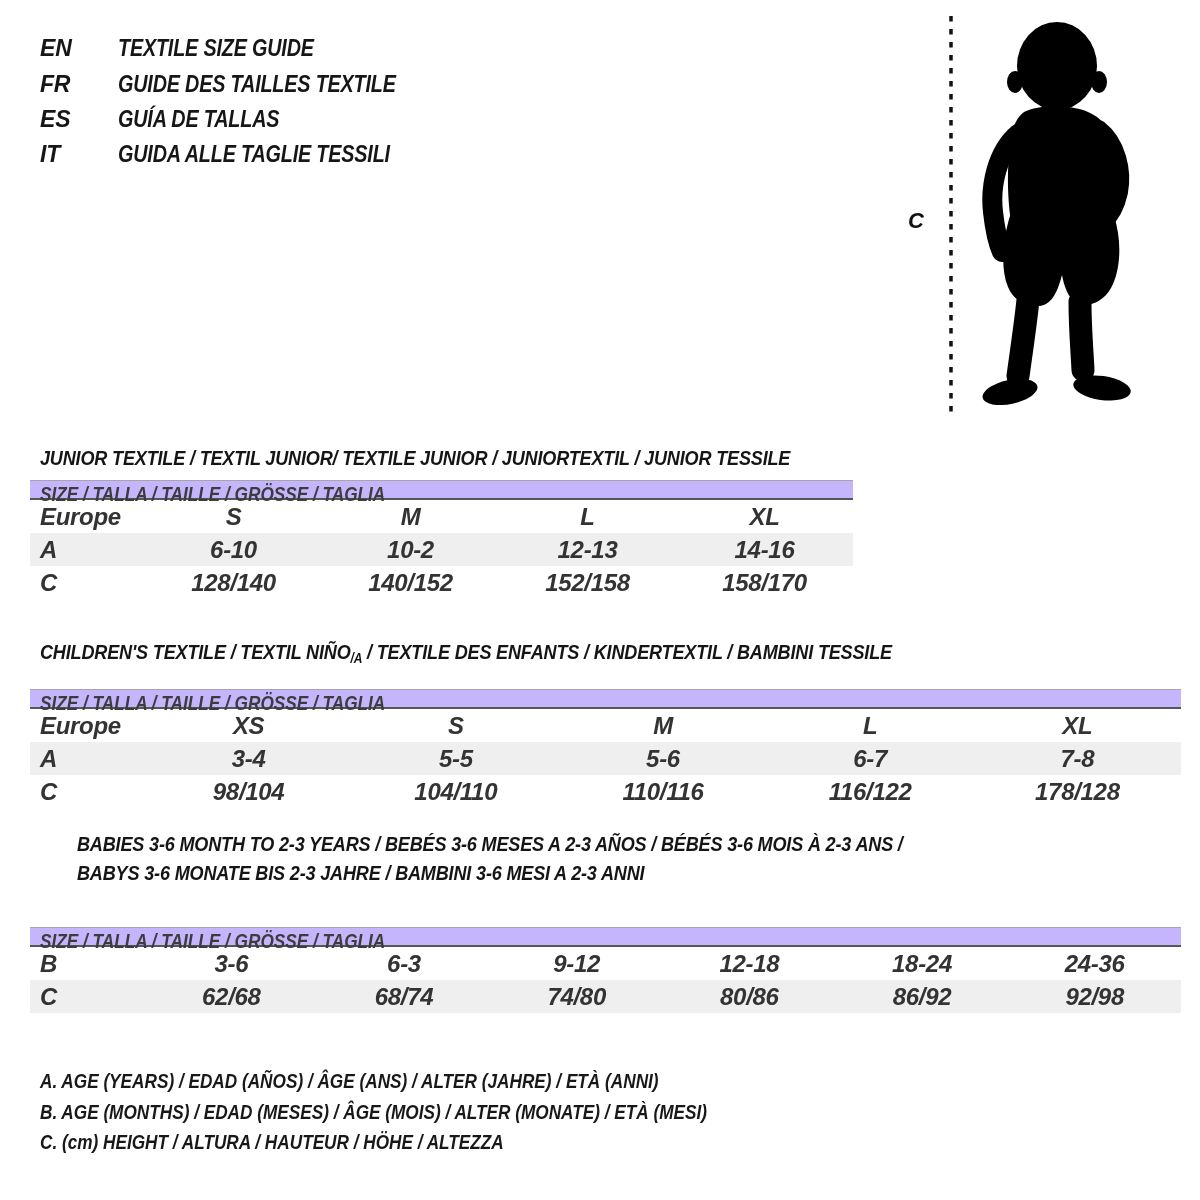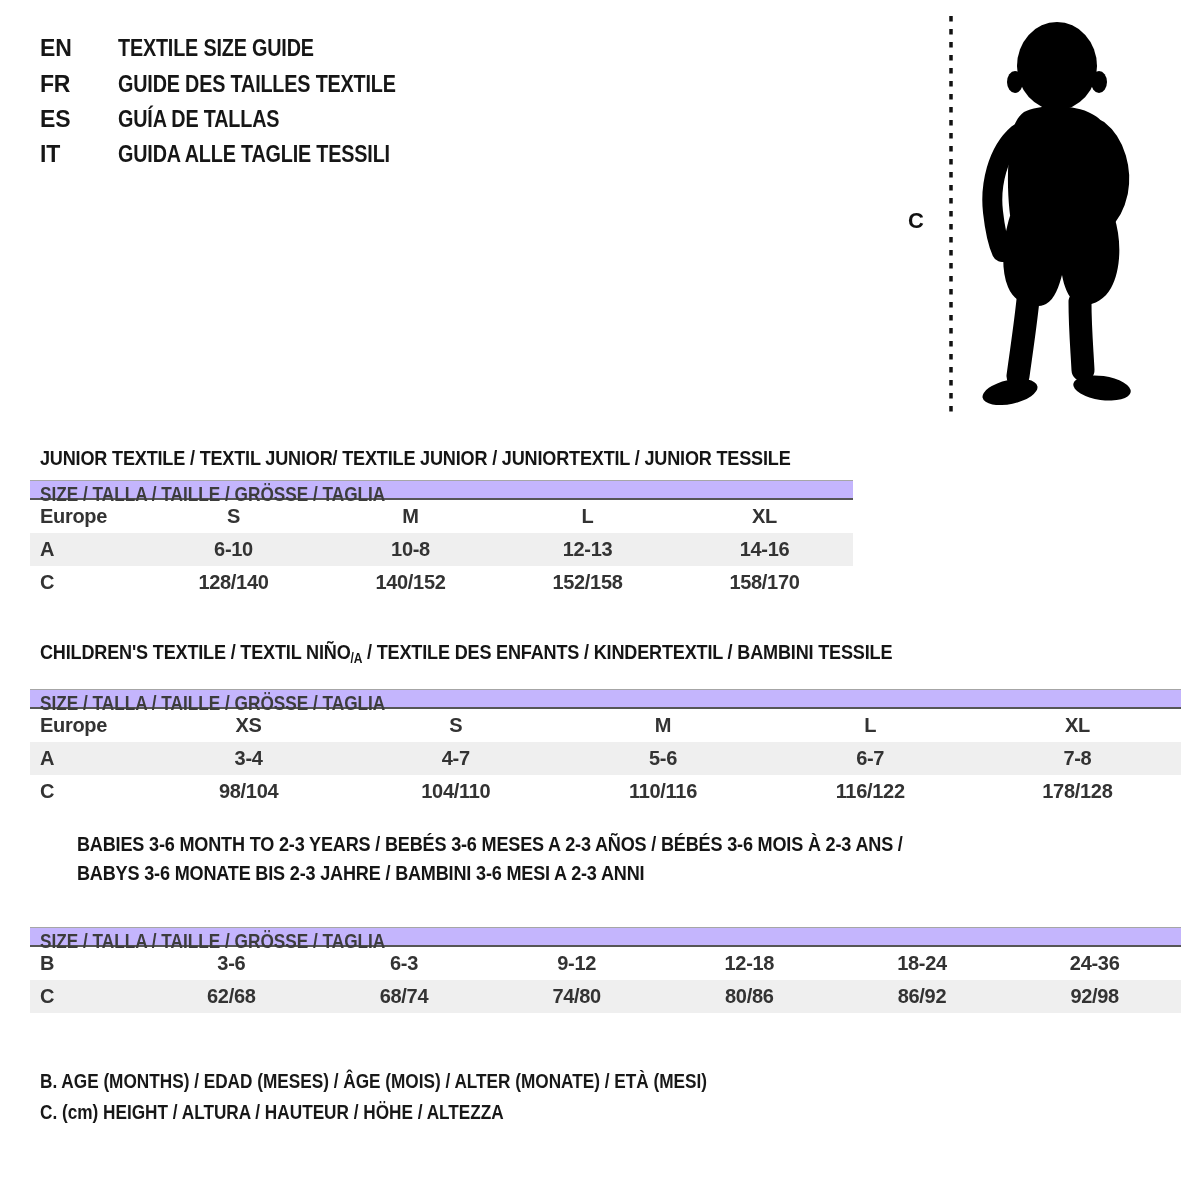--- a/index.html
+++ b/index.html
@@ -1,18 +1,18 @@
 <!DOCTYPE html>
 <html><head>
 <meta charset="utf-8">
 <style>
   html,body{margin:0;padding:0;background:#e9e9e9;}
   .page{
     position:relative;width:1200px;height:1200px;background:#ffffff;
-    font-family:"Liberation Sans", sans-serif;overflow:hidden;color:#161616;
+    font-family:"Liberation Sans", sans-serif;overflow:hidden;color:#161616;font-style:italic;
   }
   .cx{display:inline-block;transform:scaleX(0.86);transform-origin:0 50%;white-space:nowrap;}
   
   .lang-list{position:absolute;left:40px;top:31px;}
   .lang-row{display:flex;height:35.4px;align-items:center;font-size:23px;font-weight:700;letter-spacing:-0.2px;}
   .lang-code{width:78px;flex:0 0 78px;}
   
   .figure{position:absolute;left:900px;top:12px;width:300px;height:408px;}
   .c-label{position:absolute;left:8px;top:196px;font-size:22px;font-weight:700;color:#111;}
   .dash-line{position:absolute;left:47px;top:2px;}
@@ -24,21 +24,21 @@
   .title-children{top:640px;}
   .title-babies{top:830px;line-height:28.5px;margin-left:37px;}
   
   .table{position:absolute;left:30px;}
   .tbl-junior{top:480px;width:823px;}
   .tbl-children{top:689px;width:1151px;}
   .tbl-babies{top:927px;width:1151px;}
   .thead{height:20px;line-height:27px;background:#c4b5fd;border-top:1px solid #a6a6a6;
          border-bottom:2px solid #565656;box-sizing:border-box;padding-left:10px;
          font-size:20px;font-weight:700;color:#3c3c3c;}
-  .trow{display:grid;height:33px;align-items:center;font-size:20px;font-weight:700;color:#333;letter-spacing:-0.3px;}
+  .trow{display:grid;height:33px;align-items:center;font-size:24px;font-weight:700;color:#333;letter-spacing:-0.3px;}
   .grid4{grid-template-columns:115px repeat(4,1fr);}
   .grid5{grid-template-columns:115px repeat(5,1fr);}
   .grid6{grid-template-columns:115px repeat(6,1fr);}
   .row-label{padding-left:10px;text-align:left;}
   .cell{text-align:center;}
   .alt{background:#efefef;}
   
   .legend{position:absolute;left:40px;top:1066px;}
   .legend-line{height:30.5px;line-height:30.5px;font-size:20px;font-weight:700;color:#181818;}
 </style>
@@ -98,21 +98,21 @@
     <div class="trow grid4">
       <div class="row-label">Europe</div>
       <div class="cell">S</div>
       <div class="cell">M</div>
       <div class="cell">L</div>
       <div class="cell">XL</div>
     </div>
     <div class="trow grid4 alt">
       <div class="row-label">A</div>
       <div class="cell">6-10</div>
-      <div class="cell">10-8</div>
+      <div class="cell">10-2</div>
       <div class="cell">12-13</div>
       <div class="cell">14-16</div>
     </div>
     <div class="trow grid4">
       <div class="row-label">C</div>
       <div class="cell">128/140</div>
       <div class="cell">140/152</div>
       <div class="cell">152/158</div>
       <div class="cell">158/170</div>
     </div>
@@ -129,21 +129,21 @@
       <div class="row-label">Europe</div>
       <div class="cell">XS</div>
       <div class="cell">S</div>
       <div class="cell">M</div>
       <div class="cell">L</div>
       <div class="cell">XL</div>
     </div>
     <div class="trow grid5 alt">
       <div class="row-label">A</div>
       <div class="cell">3-4</div>
-      <div class="cell">4-7</div>
+      <div class="cell">5-5</div>
       <div class="cell">5-6</div>
       <div class="cell">6-7</div>
       <div class="cell">7-8</div>
     </div>
     <div class="trow grid5">
       <div class="row-label">C</div>
       <div class="cell">98/104</div>
       <div class="cell">104/110</div>
       <div class="cell">110/116</div>
       <div class="cell">116/122</div>
@@ -173,17 +173,18 @@
       <div class="cell">62/68</div>
       <div class="cell">68/74</div>
       <div class="cell">74/80</div>
       <div class="cell">80/86</div>
       <div class="cell">86/92</div>
       <div class="cell">92/98</div>
     </div>
   </div>
 
   <div class="legend">
+    <div class="legend-line"><span class="cx">A. AGE (YEARS) / EDAD (AÑOS) / ÂGE (ANS) / ALTER (JAHRE) / ETÀ (ANNI)</span></div>
     <div class="legend-line"><span class="cx">B. AGE (MONTHS) / EDAD (MESES) / ÂGE (MOIS) / ALTER (MONATE) / ETÀ (MESI)</span></div>
     <div class="legend-line"><span class="cx">C. (cm) HEIGHT / ALTURA / HAUTEUR / HÖHE / ALTEZZA</span></div>
   </div>
 
 </div>
 
 </body></html>

